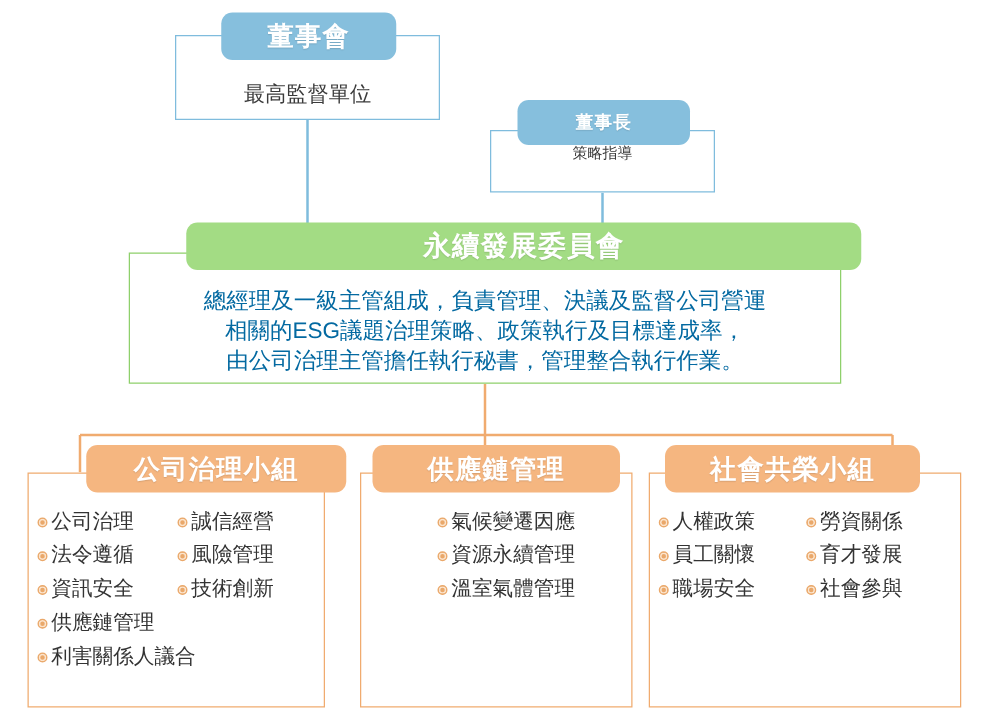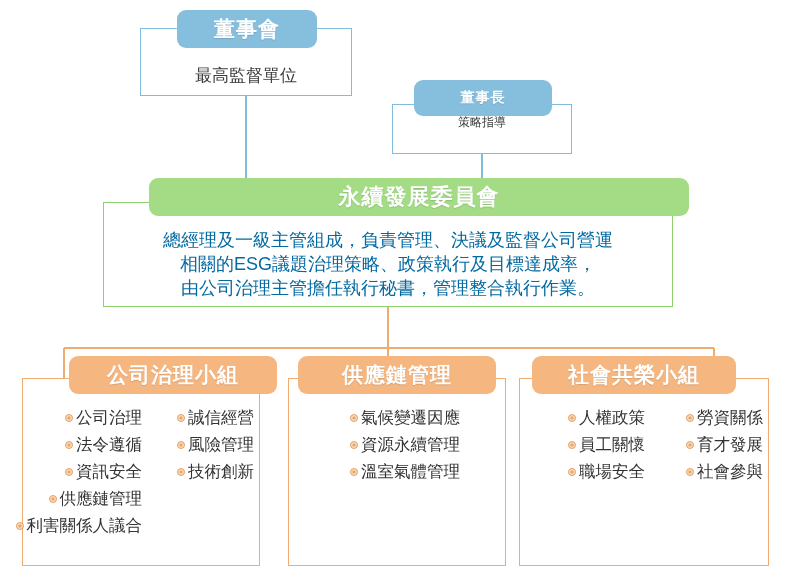--- a/index.html
+++ b/index.html
@@ -144,21 +144,20 @@
   #group-environment .items { justify-content: center; }
   #group-environment .col  { width: auto; padding-left: 14px; }
 
   .item {
     display: flex;
     align-items: center;
     font-size: 16.5px;
     line-height: 27px;
     color: #333333;
     white-space: nowrap;
-    justify-content: flex-end;
   }
   .bullet {
     display: inline-block;
     width: 8px;
     height: 8px;
     min-width: 8px;
     border-radius: 50%;
     background: #eaa86a;
     border: 1.5px solid #eaa86a;
     box-shadow: inset 0 0 0 1.2px #fbe4cd;

